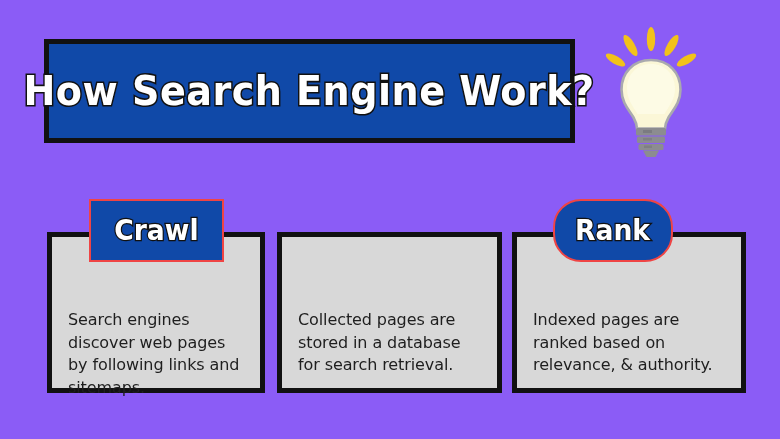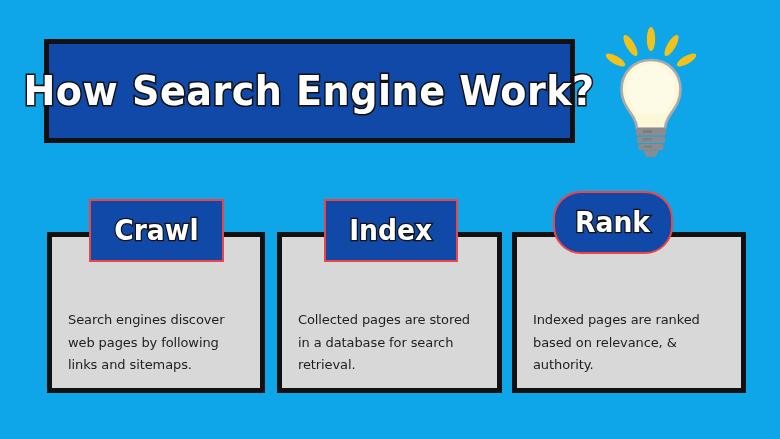--- a/index.html
+++ b/index.html
@@ -15,21 +15,21 @@
     font-family: "DejaVu Sans", "Liberation Sans", sans-serif;
     -webkit-font-smoothing: antialiased;
   }
 
   #canvas {
     position: absolute;
     left: 0;
     top: 0;
     width: 780px;
     height: 439px;
-    background: #0ea5e9;
+    background: #8b5cf6;
   }
 
   
   .title-banner {
     position: absolute;
     left: 44px;
     top: 39px;
     width: 531px;
     height: 104px;
     background: #1049A8;
@@ -69,21 +69,21 @@
     background: #D8D8D8;
     border: 5px solid #111111;
     box-sizing: border-box;
   }
   .card-body {
     position: absolute;
     left: 16px;
     right: 14px;
     top: 72px;
     font-family: "DejaVu Sans", "Liberation Sans", sans-serif;
-    font-size: 13px;
+    font-size: 16px;
     line-height: 22.5px;
     color: #1e1e1e;
     letter-spacing: -0.1px;
   }
 
   .badge {
     position: absolute;
     height: 63px;
     background: #1049A8;
     border: 2px solid #ef4444;
@@ -106,21 +106,21 @@
     transform-origin: center;
   }
 
   
   #card-crawl { left: 47px;  top: 232px; width: 218px; height: 161px; }
   #card-index { left: 277px; top: 232px; width: 225px; height: 161px; }
   #card-rank  { left: 512px; top: 232px; width: 234px; height: 161px; }
 
   #badge-crawl { left: 89px;  top: 199px; width: 135px; }
   #badge-index { left: 324px; top: 199px; width: 134px; }
-  #badge-rank  { left: 553px; top: 191px; width: 120px; border-radius: 28px; }
+  #badge-rank  { left: 553px; top: 199px; width: 120px; border-radius: 28px; }
 </style>
 </head>
 <body>
 
 <div id="canvas">
 
   <div class="title-banner">
     <div class="title-text">How Search Engine Work?</div>
   </div>
 
@@ -164,23 +164,20 @@
   <div id="card-crawl" class="card">
     <div class="card-body">Search engines discover web pages by following links and sitemaps.</div>
   </div>
   <div id="badge-crawl" class="badge">
     <span class="badge-text">Crawl</span>
   </div>
 
   <div id="card-index" class="card">
     <div class="card-body">Collected pages are stored in a database for search retrieval.</div>
   </div>
-  <div id="badge-index" class="badge">
-    <span class="badge-text">Index</span>
-  </div>
 
   <div id="card-rank" class="card">
     <div class="card-body">Indexed pages are ranked based on relevance, &amp; authority.</div>
   </div>
   <div id="badge-rank" class="badge">
     <span class="badge-text">Rank</span>
   </div>
 
 </div>
 

